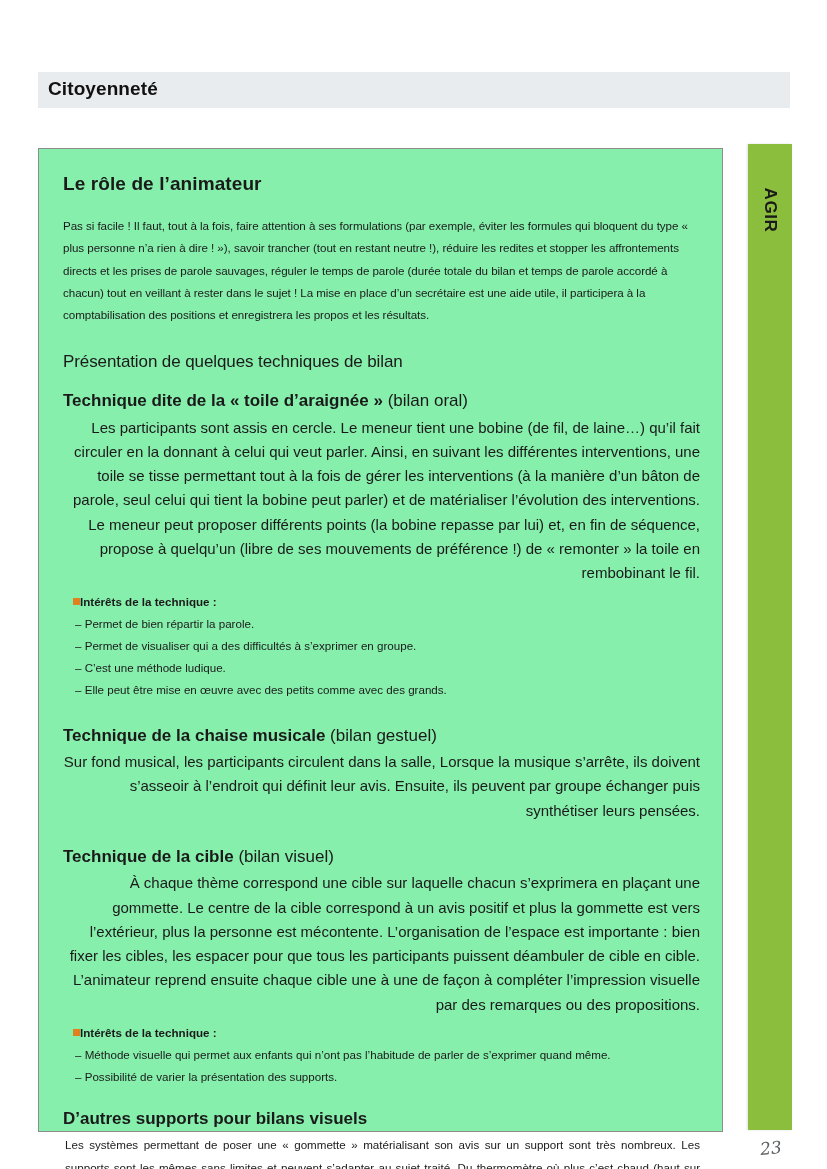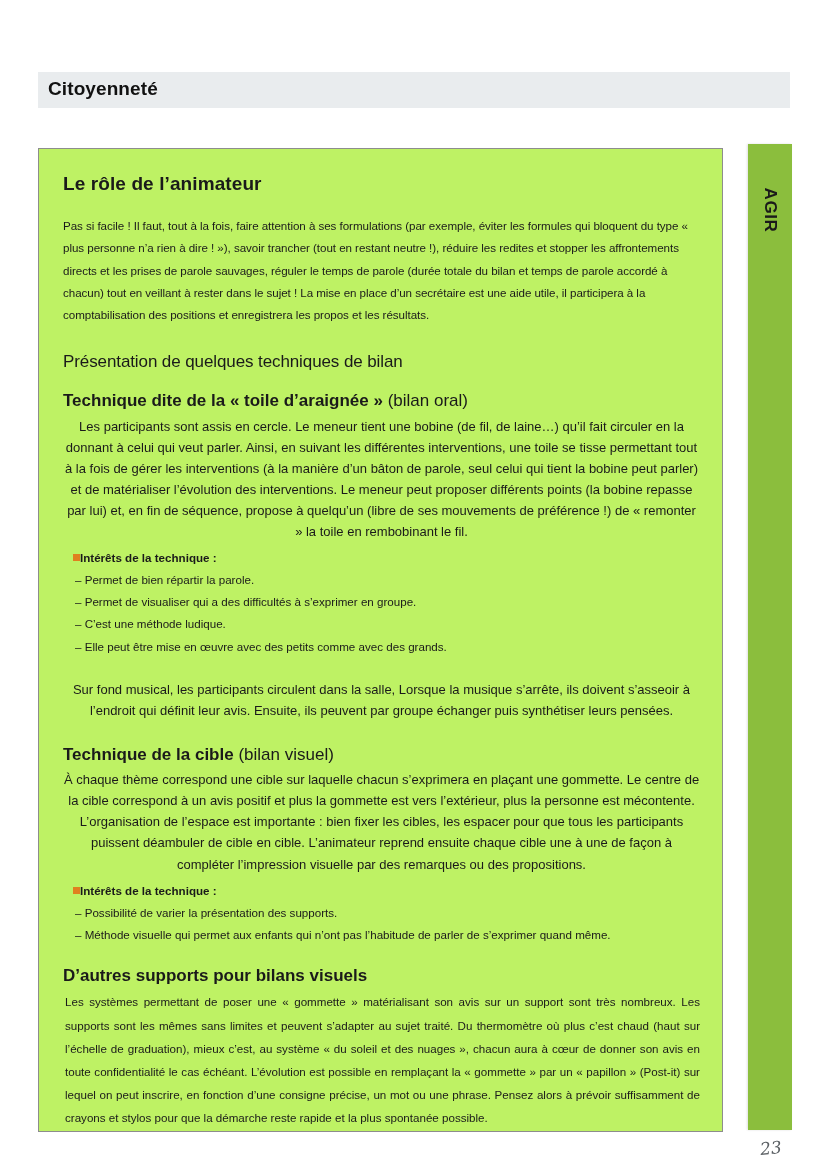--- a/index.html
+++ b/index.html
@@ -60,21 +60,21 @@
   }
 
   
   #content-box {
     position: absolute;
     left: 38px;
     top: 148px;
     width: 685px;
     height: 984px;
     border: 1px solid #8d8d8d;
-    background: #bef264;
+    background: #86efac;
     box-sizing: border-box;
     padding: 18px 22px 10px 22px;
   }
 
   h1.sec-title {
     font-size: 19px;
     font-weight: bold;
     margin: 6px 0 20px 2px;
     letter-spacing: 0.1px;
   }
@@ -101,24 +101,24 @@
   }
   .tech-head {
     font-size: 17px;
     line-height: 1.55;
     margin: 0 0 1px 0;
   }
   .tech-head .bold {
     font-weight: bold;
   }
   .tech-body {
-    font-size: 13px;
+    font-size: 15px;
     line-height: 1.62;
     margin: 0;
-    text-align: center;
+    text-align: right;
   }
 
   .interest-head {
     font-size: 11.6px;
     font-weight: bold;
     margin: 9px 0 5px 10px;
     display: flex;
     align-items: center;
     gap: 0;
   }
@@ -197,38 +197,42 @@
       <li>Permet de bien répartir la parole.</li>
       <li>Permet de visualiser qui a des difficultés à s’exprimer en groupe.</li>
       <li>C’est une méthode ludique.</li>
       <li>Elle peut être mise en œuvre avec des petits comme avec des grands.</li>
     </ul>
   </div>
 
   <div class="block-gap-lg"></div>
 
   <div class="technique">
+    <p class="tech-head">
+      <span class="bold">Technique de la chaise musicale</span>
+      <span>(bilan gestuel)</span>
+    </p>
     <p class="tech-body">Sur fond musical, les participants circulent dans la salle, Lorsque la musique s’arrête, ils doivent s’asseoir à l’endroit qui définit leur avis. Ensuite, ils peuvent par groupe échanger puis synthétiser leurs pensées.</p>
   </div>
 
   <div class="block-gap-lg"></div>
 
   <div class="technique">
     <p class="tech-head">
       <span class="bold">Technique de la cible</span>
       <span>(bilan visuel)</span>
     </p>
     <p class="tech-body">À chaque thème correspond une cible sur laquelle chacun s’exprimera en plaçant une gommette. Le centre de la cible correspond à un avis positif et plus la gommette est vers l’extérieur, plus la personne est mécontente. L’organisation de l’espace est importante : bien fixer les cibles, les espacer pour que tous les participants puissent déambuler de cible en cible. L’animateur reprend ensuite chaque cible une à une de façon à compléter l’impression visuelle par des remarques ou des propositions.</p>
     <div class="interest-head">
       <span class="sq-marker"></span>
       <span>Intérêts de la technique :</span>
     </div>
     <ul class="interest-list">
+      <li>Méthode visuelle qui permet aux enfants qui n’ont pas l’habitude de parler de s’exprimer quand même.</li>
       <li>Possibilité de varier la présentation des supports.</li>
-      <li>Méthode visuelle qui permet aux enfants qui n’ont pas l’habitude de parler de s’exprimer quand même.</li>
     </ul>
   </div>
 
   <div class="block-gap-md"></div>
 
   <div class="technique">
     <p class="tech-head">
       <span class="bold">D’autres supports pour bilans visuels</span>
     </p>
     <p class="justified">Les systèmes permettant de poser une « gommette » matérialisant son avis sur un support sont très nombreux. Les supports sont les mêmes sans limites et peuvent s’adapter au sujet traité. Du thermomètre où plus c’est chaud (haut sur l’échelle de graduation), mieux c’est, au système « du soleil et des nuages », chacun aura à cœur de donner son avis en toute confidentialité le cas échéant. L’évolution est possible en remplaçant la « gommette » par un « papillon » (Post-it) sur lequel on peut inscrire, en fonction d’une consigne précise, un mot ou une phrase. Pensez alors à prévoir suffisamment de crayons et stylos pour que la démarche reste rapide et la plus spontanée possible.</p>

